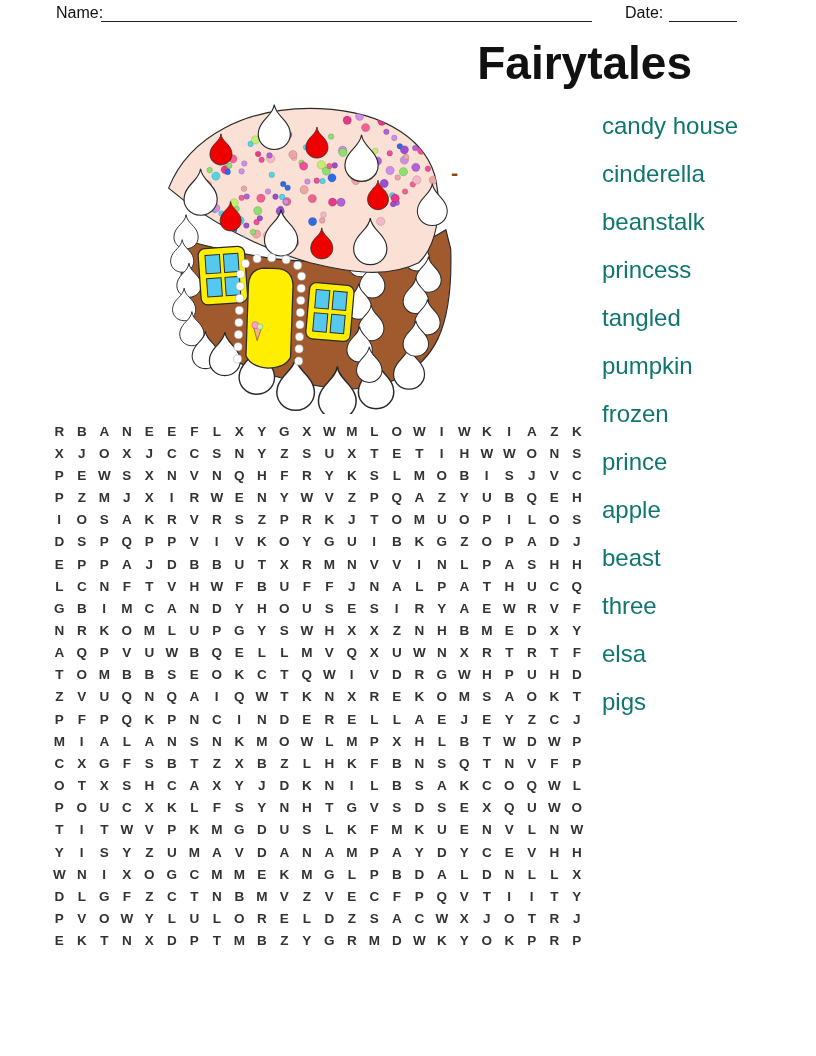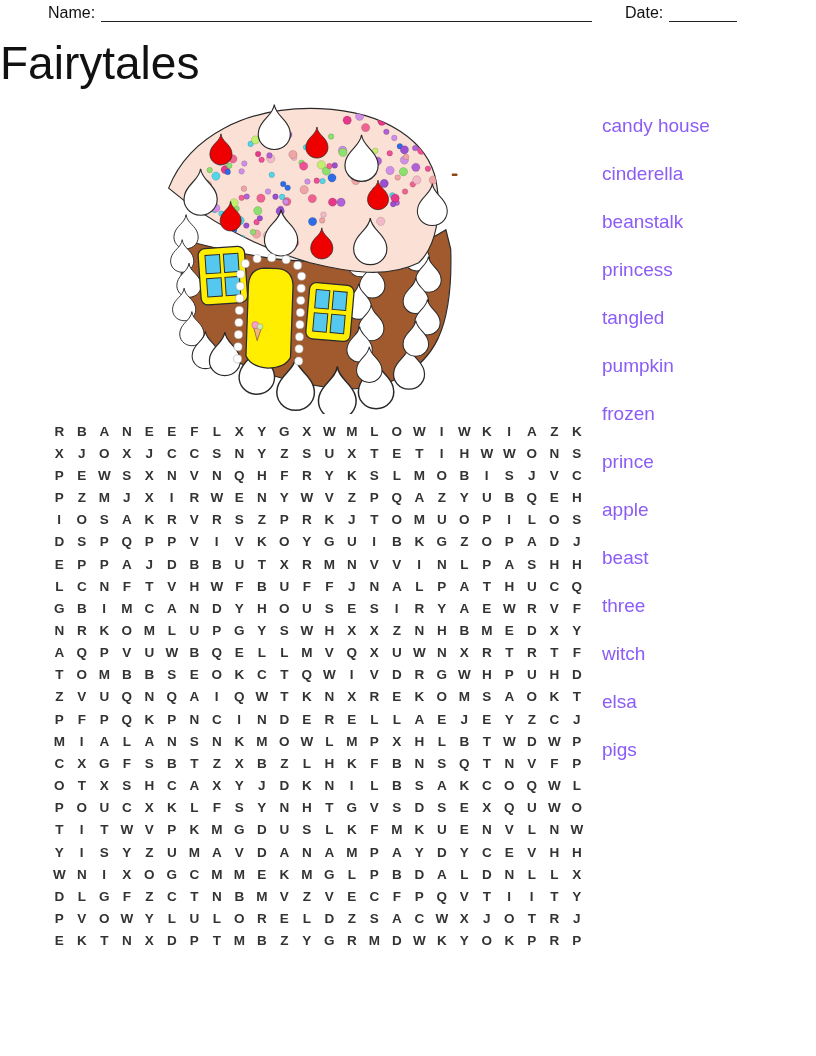--- a/index.html
+++ b/index.html
@@ -1,36 +1,36 @@
 <!DOCTYPE html>
 <html><head>
 <meta charset="utf-8">
 <style>
   html,body{margin:0;padding:0;background:#ffffff;}
   body{width:816px;height:1056px;position:relative;font-family:"Liberation Sans",sans-serif;overflow:hidden;}
 
   
   .hdr{position:absolute;top:2px;left:0;width:816px;height:26px;}
   .hdr .lbl{position:absolute;font-size:16px;color:#111;}
-  #name-label{left:48px;top:2px;}
+  #name-label{left:56px;top:2px;}
   #date-label{left:625px;top:2px;}
   .fill-line{position:absolute;border-bottom:1.6px solid #222;height:16px;}
   #name-line{left:101px;width:491px;top:3px;}
   #date-line{left:669px;width:68px;top:3px;}
 
   
-  .title{position:absolute;top:36px;left:0;width:692px;text-align:left;
-         font-size:46px;font-weight:400;color:#111;letter-spacing:0px;}
+  .title{position:absolute;top:36px;left:0;width:692px;text-align:right;
+         font-size:46px;font-weight:700;color:#111;letter-spacing:0px;}
 
   
   #house-svg{position:absolute;left:155px;top:96px;}
 
   
   .word-list{position:absolute;left:602px;top:102px;list-style:none;margin:0;padding:0;}
-  .word-list li{height:48px;line-height:48px;font-size:19px;color:#8b5cf6;white-space:nowrap;}
+  .word-list li{height:48px;line-height:48px;font-size:24px;color:#0f766e;white-space:nowrap;}
 
   
   .grid{position:absolute;left:48px;top:420px;}
   .grid .row{display:flex;height:22.17px;}
   .grid .cell{width:22.5px;height:22.17px;display:flex;align-items:center;justify-content:center;
               font-size:13.5px;font-weight:700;color:#333;}
 </style>
 </head>
 <body>
 
@@ -295,21 +295,20 @@
     <li>cinderella</li>
     <li>beanstalk</li>
     <li>princess</li>
     <li>tangled</li>
     <li>pumpkin</li>
     <li>frozen</li>
     <li>prince</li>
     <li>apple</li>
     <li>beast</li>
     <li>three</li>
-    <li>witch</li>
     <li>elsa</li>
     <li>pigs</li>
   </ul>
 
 <div class="grid" id="grid">
     <div class="row">
       <span class="cell">R</span>
       <span class="cell">B</span>
       <span class="cell">A</span>
       <span class="cell">N</span>

